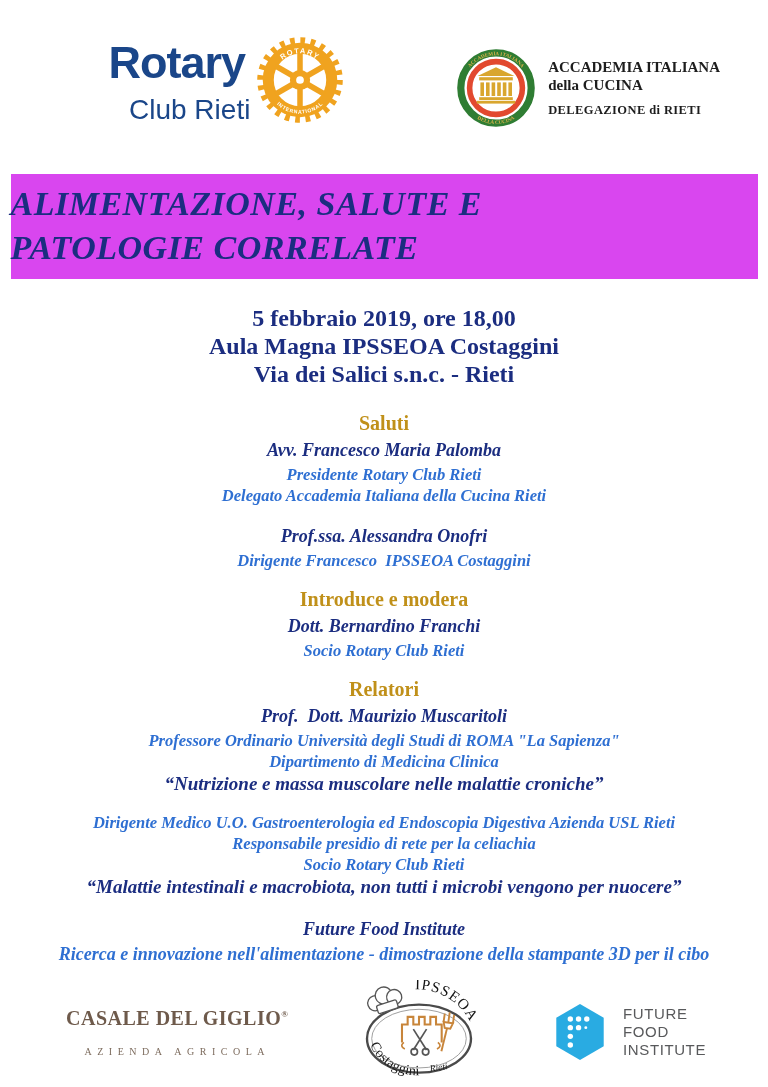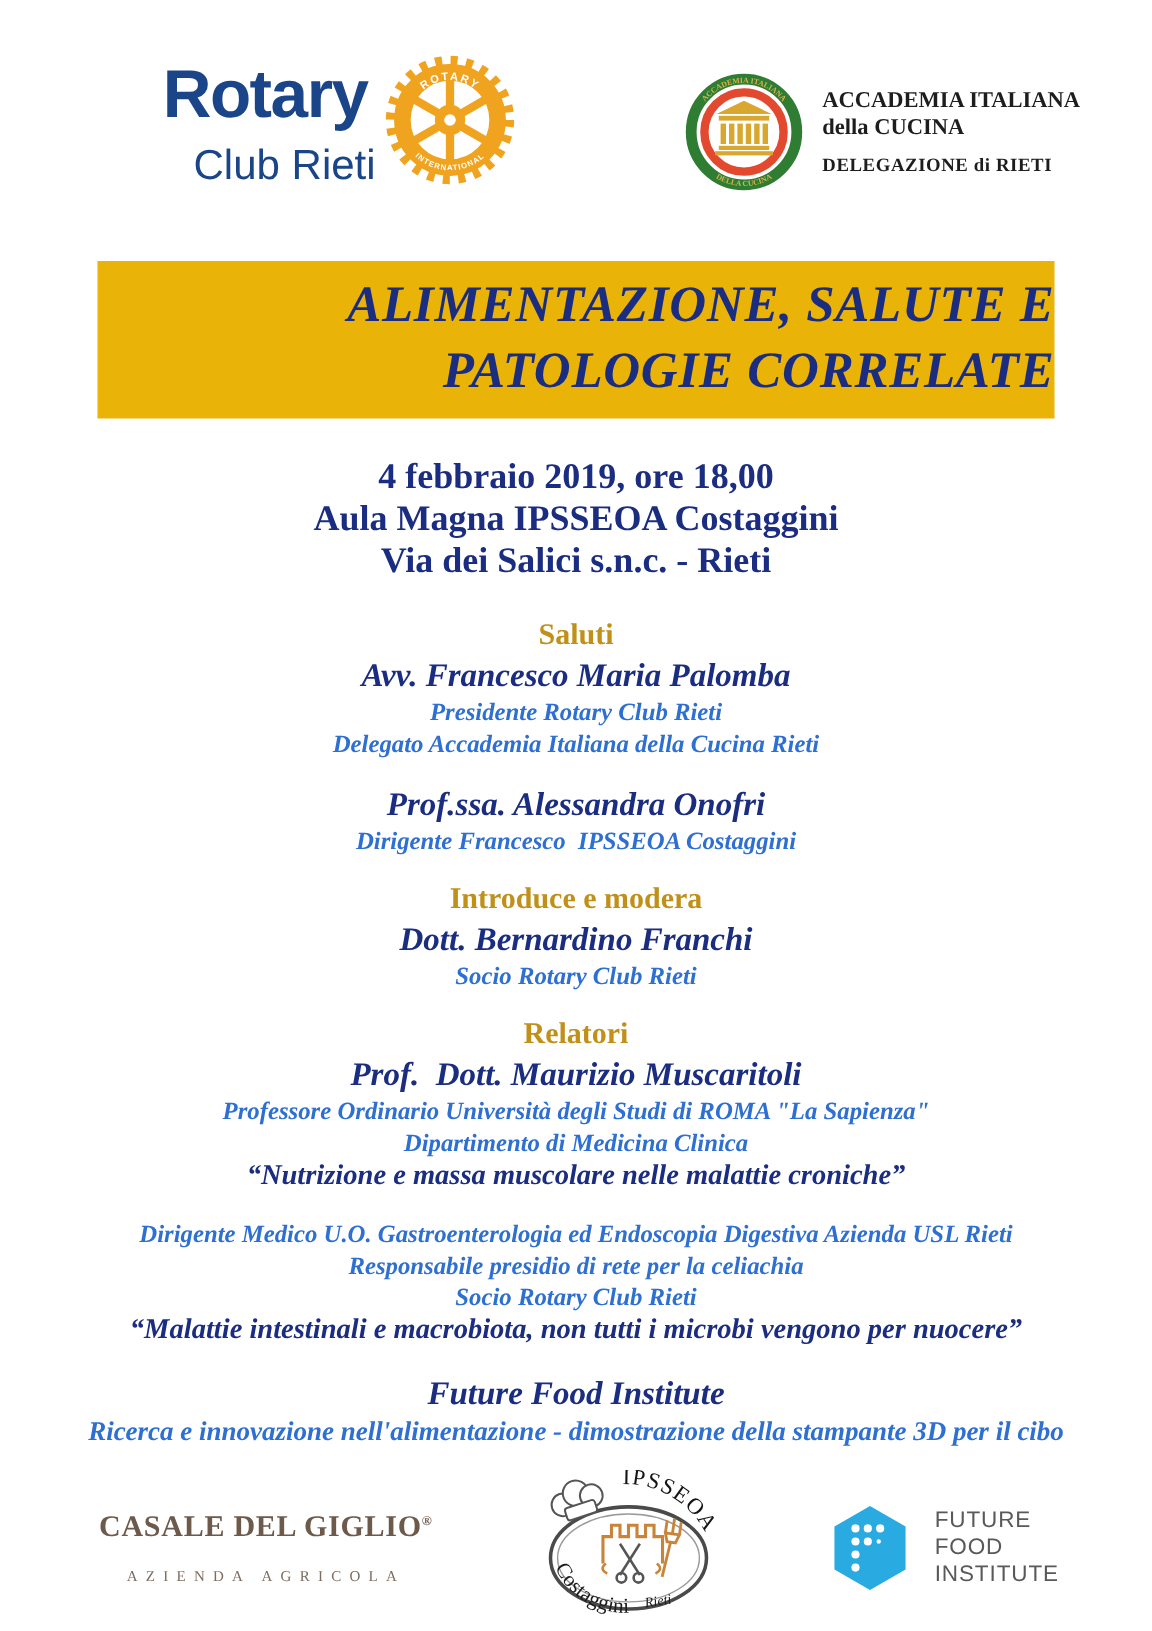--- a/index.html
+++ b/index.html
@@ -17,30 +17,30 @@
   .rotary-club{font-family:"Liberation Sans",sans-serif;font-weight:400;
           font-size:28px;line-height:32px;color:#1a4689;margin-top:8px;margin-left:26px;}
   .rotary-wheel{width:92px;height:92px;margin-left:4px;margin-top:-6px;}
   .accademia{display:flex;align-items:flex-start;margin-top:6px;}
   .accademia-seal{width:80px;height:84px;}
   .accademia-textcol{margin-left:12px;margin-top:12px;color:#1d1d1d;}
   .acc-l1{font-weight:bold;font-size:15px;line-height:18px;}
   .acc-l2{font-weight:bold;font-size:15px;line-height:18px;}
   .acc-l3{font-weight:bold;font-size:12.5px;line-height:15px;margin-top:9px;letter-spacing:.4px;}
   
-  .banner{width:638px;margin:44px auto 0;background:#eab308;text-align:right;
+  .banner{width:747px;margin:44px auto 0;background:#d946ef;text-align:left;
           padding:8px 0 9px;}
   .banner-line{color:#1b2d80;font-weight:bold;font-style:italic;
           font-size:34px;line-height:44px;letter-spacing:.5px;}
   
   .centercol{text-align:center;}
   .date-block{margin-top:25px;}
   .date-line{color:#1b2d80;font-weight:bold;font-size:24px;line-height:28px;}
   .h-gold{color:#c09019;font-weight:bold;font-size:20px;line-height:25px;}
-  .name{color:#1b2d80;font-weight:bold;font-style:italic;font-size:22px;line-height:28px;white-space:pre-wrap;}
+  .name{color:#1b2d80;font-weight:bold;font-style:italic;font-size:18px;line-height:28px;white-space:pre-wrap;}
   .role{color:#2e6fd2;font-weight:bold;font-style:italic;font-size:16.5px;line-height:21px;white-space:pre-wrap;}
   .talk{color:#1b2d80;font-weight:bold;font-style:italic;font-size:19px;line-height:24px;}
   .mt-lg{margin-top:23px;}
   .mt-md{margin-top:16px;}
   
   .footer{display:flex;justify-content:space-between;align-items:center;
           padding:0 62px 0 66px;margin-top:14px;}
   .casale{color:#6e5a4b;text-align:center;}
   .casale-name{font-weight:bold;font-size:20px;letter-spacing:.5px;white-space:nowrap;}
   .casale-name sup{font-size:9px;}
@@ -124,21 +124,21 @@
   </div>
 
   <div class="banner">
     <div class="banner-line">ALIMENTAZIONE, SALUTE E</div>
     <div class="banner-line">PATOLOGIE CORRELATE</div>
   </div>
 
   <div class="centercol">
 
     <div class="date-block">
-      <div class="date-line">4 febbraio 2019, ore 18,00</div>
+      <div class="date-line">5 febbraio 2019, ore 18,00</div>
       <div class="date-line">Aula Magna IPSSEOA Costaggini</div>
       <div class="date-line">Via dei Salici s.n.c. - Rieti</div>
     </div>
 
     <div class="mt-lg">
       <div class="h-gold">Saluti</div>
       <div class="name">Avv. Francesco Maria Palomba</div>
       <div class="role">Presidente Rotary Club Rieti</div>
       <div class="role">Delegato Accademia Italiana della Cucina Rieti</div>
     </div>

